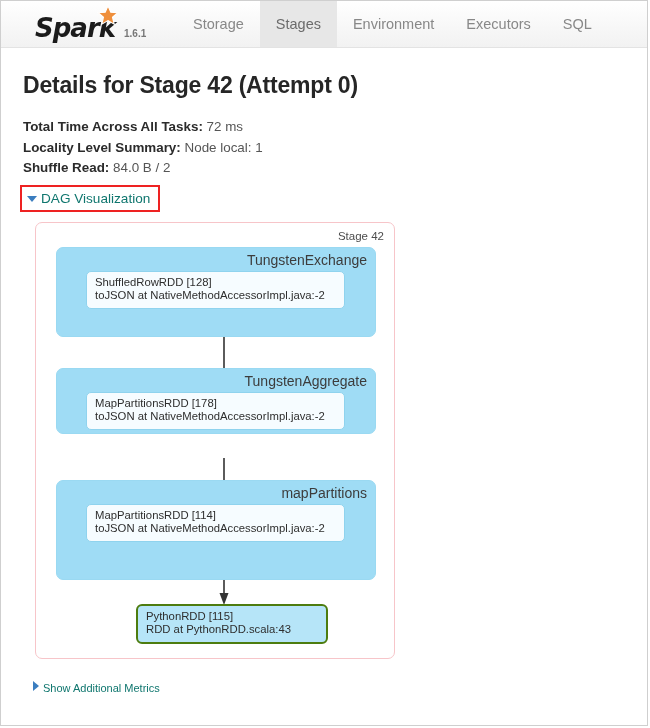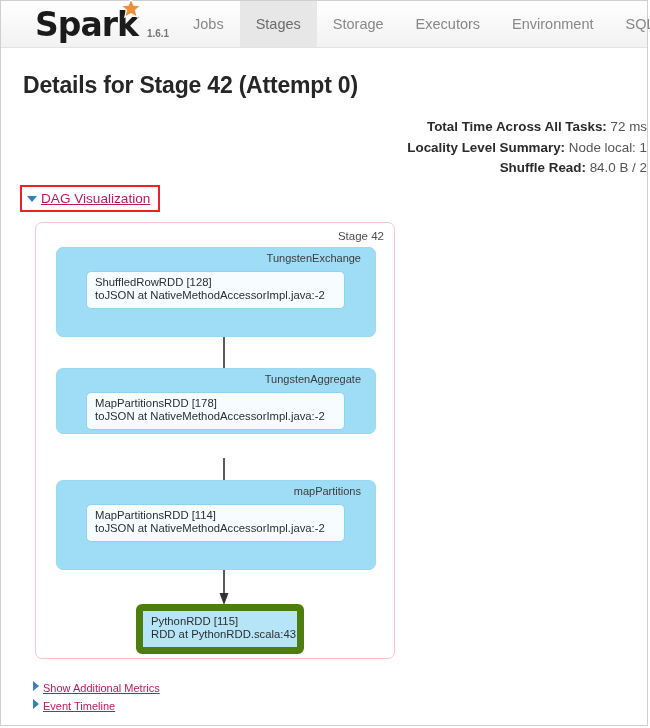--- a/index.html
+++ b/index.html
@@ -31,22 +31,23 @@
     display:flex;
     align-items:flex-end;
     padding:0 0 6px 34px;
     width:150px;
     box-sizing:border-box;
     position:relative;
   }
   .logo-wrap{position:relative;display:inline-block;}
   .logo-text{
     font-family:"DejaVu Sans", sans-serif;
-    font-size:33px;
+    font-size:26px;
     font-weight:bold;
+    font-style:italic;
     letter-spacing:-1px;
     color:#1b1b1b;
     line-height:1;
     margin-top:11px;
   }
   .logo-star{
     position:absolute;
     right:-6px;top:-11px;
     width:26px;height:26px;
     color:#e8883a;
@@ -74,43 +75,42 @@
 
   
   .content{padding:24px 0 0 22px;}
   .page-title{
     font-size:23px;
     font-weight:bold;
     color:#262626;
     margin:0 0 18px 0;
     letter-spacing:-0.2px;
   }
-  .summary{margin:0 0 0 0;padding:0;list-style:none;text-align:right;}
+  .summary{margin:0 0 0 0;padding:0;list-style:none;}
   .summary li{
     font-size:13.4px;
     color:#555;
     line-height:19.5px;
     margin-bottom:1px;
   }
   .summary b{color:#2b2b2b;font-weight:bold;}
 
   
   .dag-toggle-wrap{
     display:inline-block;
     border:2px solid #ee2222;
     padding:2px 8px 3px 5px;
     margin-top:6px;
     margin-left:-3px;
   }
   .toggle-link{
     font-size:13.6px;
-    color:#be185d;
+    color:#0f766e;
     cursor:pointer;
     white-space:nowrap;
-    text-decoration:underline;
   }
   .tri{
     display:inline-block;
     width:0;height:0;
     margin-right:4px;
     vertical-align:1px;
   }
   .tri-down{
     border-left:5px solid transparent;
     border-right:5px solid transparent;
@@ -143,44 +143,44 @@
     position:absolute;
     left:20px;
     width:320px;
     background:#9fdcf5;
     border:1px solid #9ad9f2;
     border-radius:7px;
     box-sizing:border-box;
   }
   .stage-node .stage-label{
     position:absolute;
-    top:4px;right:14px;
-    font-size:11px;
+    top:4px;right:8px;
+    font-size:14px;
     color:#3c3c3c;
     white-space:nowrap;
   }
   .rdd-node{
     position:absolute;
     background:#f6fcff;
     border:1px solid #8fd3ee;
     border-radius:5px;
     padding:4px 8px 5px 8px;
     box-sizing:border-box;
     line-height:13.5px;
     font-size:11.3px;
     color:#2e2e2e;
     white-space:nowrap;
   }
   .rdd-inner{left:29px;top:23px;width:259px;}
   .rdd-final{
     position:absolute;
     left:100px;top:381px;
-    width:168px;
+    width:192px;
     background:#b6e5f8;
-    border:7px solid #4d7c0f;
+    border:2px solid #4d7c0f;
     border-radius:6px;
     padding:4px 8px 5px 8px;
     box-sizing:border-box;
     line-height:13.5px;
     font-size:11.3px;
     color:#2e2e2e;
     white-space:nowrap;
   }
   .edge{position:absolute;left:0;top:0;width:360px;height:437px;pointer-events:none;}
 
@@ -197,25 +197,24 @@
     <div class="brand">
       <span class="logo-wrap">
         <span class="logo-text">Spark</span>
         <svg class="logo-star" viewBox="0 0 24 24">
           <path d="M12 1.6l2.6 6.0 6.5.5-4.9 4.2 1.5 6.3L12 15.3 6.3 18.6l1.5-6.3L2.9 8.1l6.5-.5z" fill="#ef8f3c" stroke="#ffffff" stroke-width="1.1"></path>
         </svg>
       </span>
       <span class="version">1.6.1</span>
     </div>
     <div class="nav-items">
-      <div class="nav-item">Jobs</div>
+      <div class="nav-item">Storage</div>
       <div class="nav-item active">Stages</div>
-      <div class="nav-item">Storage</div>
+      <div class="nav-item">Environment</div>
       <div class="nav-item">Executors</div>
-      <div class="nav-item">Environment</div>
       <div class="nav-item">SQL</div>
     </div>
   </div>
 
   <div class="content">
 
     <h1 class="page-title">Details for Stage 42 (Attempt 0)</h1>
 
     <ul class="summary">
       <li>
@@ -260,38 +259,35 @@
       </div>
 
       <div class="stage-node" style="top:145px;height:66px;">
         <div class="stage-label">TungstenAggregate</div>
         <div class="rdd-node rdd-inner">
           <div>MapPartitionsRDD [178]</div>
           <div>toJSON at NativeMethodAccessorImpl.java:-2</div>
         </div>
       </div>
 
-      <div class="stage-node" style="top:257px;height:90px;">
+      <div class="stage-node" style="top:257px;height:100px;">
         <div class="stage-label">mapPartitions</div>
         <div class="rdd-node rdd-inner">
           <div>MapPartitionsRDD [114]</div>
           <div>toJSON at NativeMethodAccessorImpl.java:-2</div>
         </div>
       </div>
 
       <div class="rdd-final">
         <div>PythonRDD [115]</div>
         <div>RDD at PythonRDD.scala:43</div>
       </div>
     </div>
 
     
     <div class="bottom-links">
       <span class="toggle-link">
         <span class="tri tri-right"></span><span>Show Additional Metrics</span>
       </span>
-      <span class="toggle-link">
-        <span class="tri tri-right"></span><span>Event Timeline</span>
-      </span>
     </div>
 
   </div>
 </div>
 
 </body></html>

